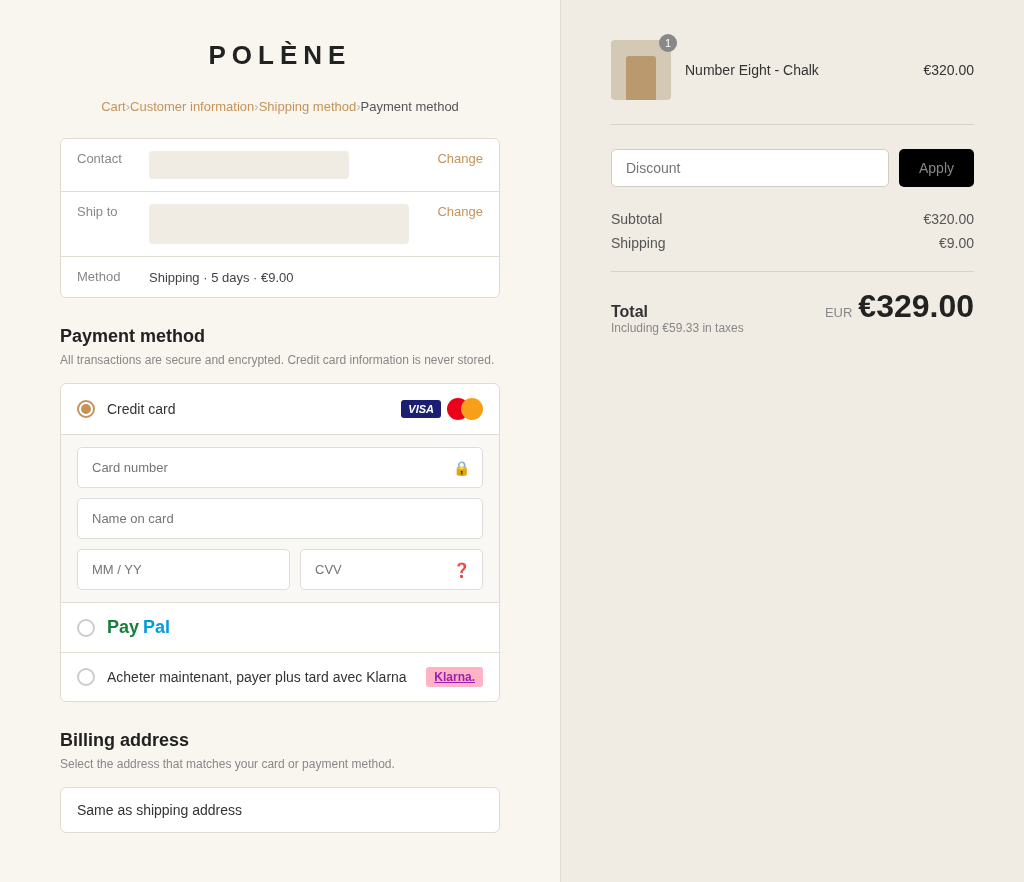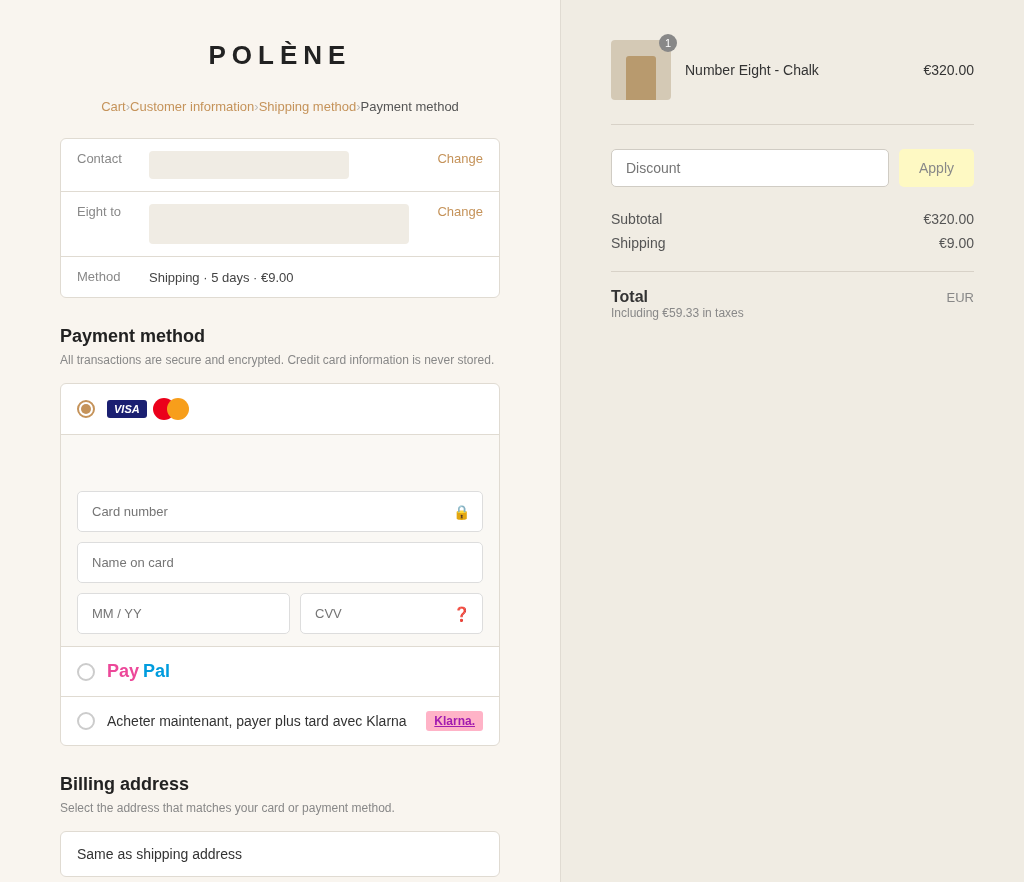--- a/index.html
+++ b/index.html
@@ -178,21 +178,20 @@
       padding: 12px 14px;
       font-size: 13px;
       background: #fff;
       color: #999;
       outline: none;
       position: relative;
     }
     .card-input-wrap {
       position: relative;
       flex: 1;
-      margin-top: 44px;
     }
     .card-input-wrap input {
       width: 100%;
       border: 1px solid #ddd;
       border-radius: 5px;
       padding: 12px 40px 12px 14px;
       font-size: 13px;
       background: #fff;
       color: #999;
       outline: none;
@@ -231,21 +230,21 @@
 
     .paypal-logo {
       display: flex;
       align-items: center;
       gap: 4px;
     }
     .paypal-text {
       font-size: 18px;
       font-weight: bold;
     }
-    .paypal-p1 { color: #ec4899; }
+    .paypal-p1 { color: #15803d; }
     .paypal-p2 { color: #009cde; }
 
     .klarna-badge {
       background: #ffb3c7;
       color: #a21caf;
       font-size: 12px;
       font-weight: bold;
       padding: 3px 8px;
       border-radius: 3px;
       text-decoration: underline;
@@ -329,21 +328,21 @@
       flex: 1;
       border: 1px solid #d0ccc4;
       border-radius: 5px;
       padding: 10px 14px;
       font-size: 14px;
       background: #fff;
       color: #aaa;
       outline: none;
     }
     .apply-btn {
-      background: #fef9c3;
+      background: #000000;
       color: #888;
       border: none;
       border-radius: 5px;
       padding: 10px 20px;
       font-size: 14px;
       cursor: pointer;
     }
 
     .summary-rows { margin-bottom: 20px; }
     .summary-row {
@@ -393,21 +392,21 @@
 
     <div class="info-box">
       <div class="info-row">
         <span class="info-label">Contact</span>
         <div class="info-value">
           <input type="text" style="">
         </div>
         <a class="info-change">Change</a>
       </div>
       <div class="info-row">
-        <span class="info-label">Eight to</span>
+        <span class="info-label">Ship to</span>
         <div class="info-value ship-to">
           <input type="text" style="">
         </div>
         <a class="info-change">Change</a>
       </div>
       <div class="info-row">
         <span class="info-label">Method</span>
         <div class="info-value">
           <span class="info-method">Shipping · 5 days · €9.00</span>
         </div>
@@ -415,20 +414,21 @@
     </div>
 
     <div>
       <div class="section-title">Payment method</div>
       <div class="section-subtitle">All transactions are secure and encrypted. Credit card information is never stored.</div>
 
       <div class="payment-box">
 
         <div class="payment-option">
           <div class="radio-btn checked"></div>
+          <span class="payment-label">Credit card</span>
           <div class="card-icons">
             <span class="visa-icon">VISA</span>
             <div class="mc-icon">
               <div class="mc-circle1"></div>
               <div class="mc-circle2"></div>
             </div>
           </div>
         </div>
 
         <div class="card-fields">
@@ -510,16 +510,17 @@
 
     <hr class="total-divider">
 
     <div class="total-row">
       <div class="total-label-wrap">
         <div class="total-label">Total</div>
         <div class="total-tax">Including €59.33 in taxes</div>
       </div>
       <div class="total-amount-wrap">
         <span class="total-currency">EUR</span>
+        <span class="total-amount">€329.00</span>
       </div>
     </div>
   </div>
 </div>
 
 </body></html>

